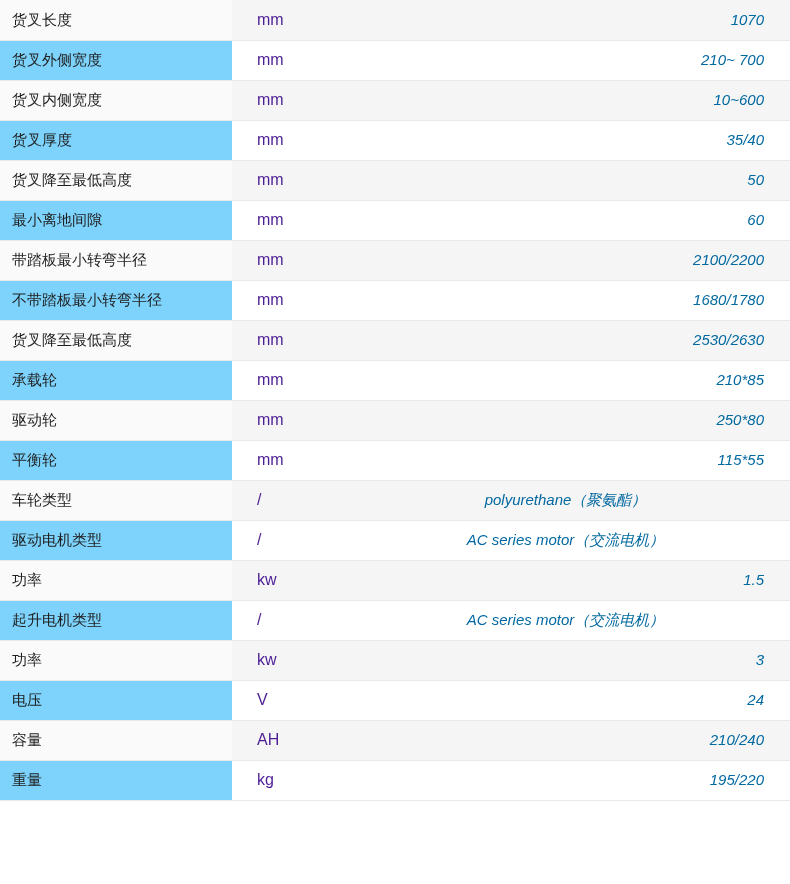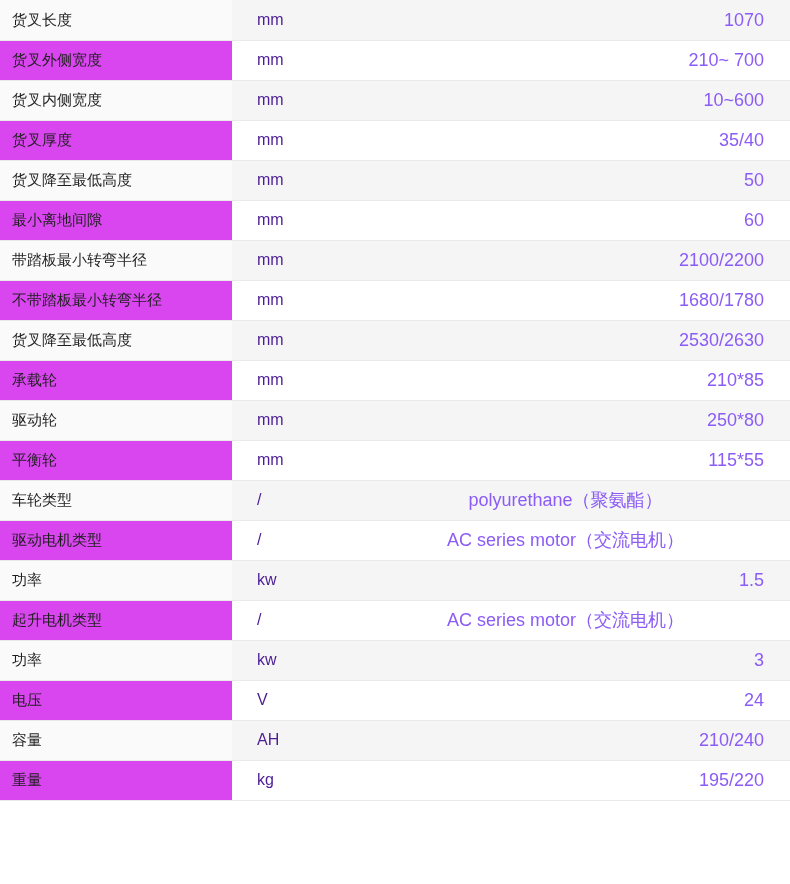--- a/index.html
+++ b/index.html
@@ -43,42 +43,43 @@
   td.cell-unit {
     padding-left: 25px;
     padding-right: 8px;
     color: #4c1d95;
     font-size: 16px;
     text-align: left;
   }
   td.cell-value {
     padding-right: 26px;
     padding-left: 8px;
-    color: #8b5cf6;
-    font-size: 18px;
+    color: #0369a1;
+    font-size: 15px;
     text-align: right;
+    font-style: italic;
   }
   td.cell-value.center {
     text-align: center;
     padding-right: 4px;
   }
   
   tr.row-shade td.cell-name {
     background: #fafafa;
   }
   tr.row-shade td.cell-unit,
   tr.row-shade td.cell-value {
     background: #f5f5f5;
   }
   tr.row-plain td.cell-unit,
   tr.row-plain td.cell-value {
     background: #ffffff;
   }
   tr.row-plain td.cell-name {
-    background: #d946ef;
+    background: #7dd3fc;
     margin-top: 39px;
   }
   .tail-space {
     height: 64px;
     background: #ffffff;
   }
 </style>
 </head>
 <body>
 

